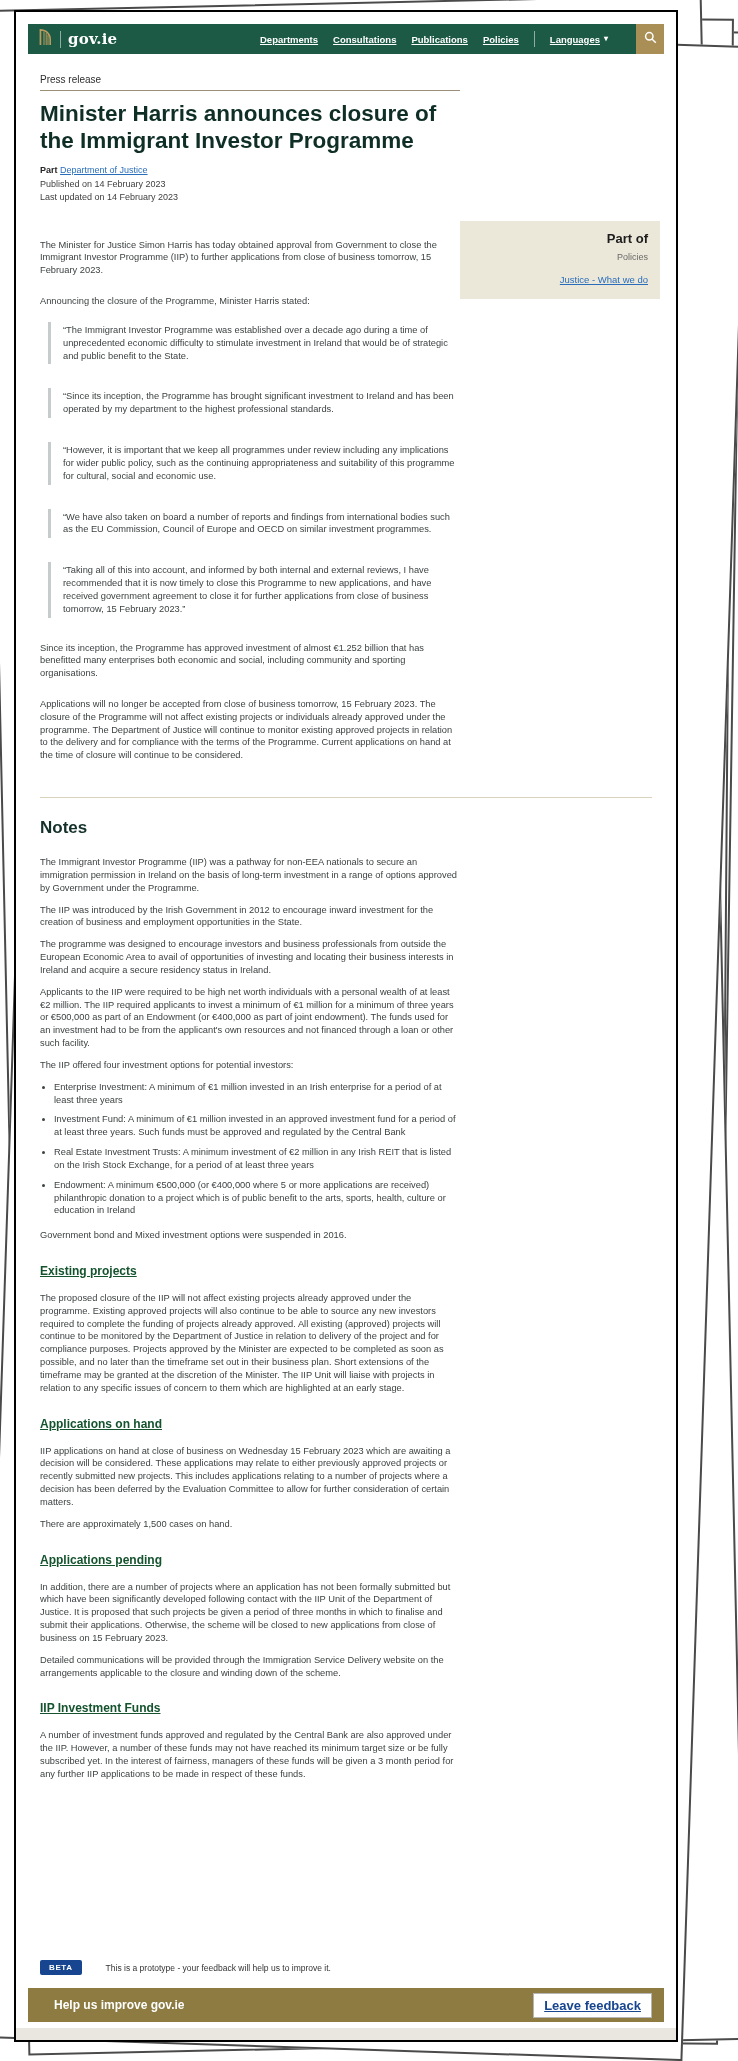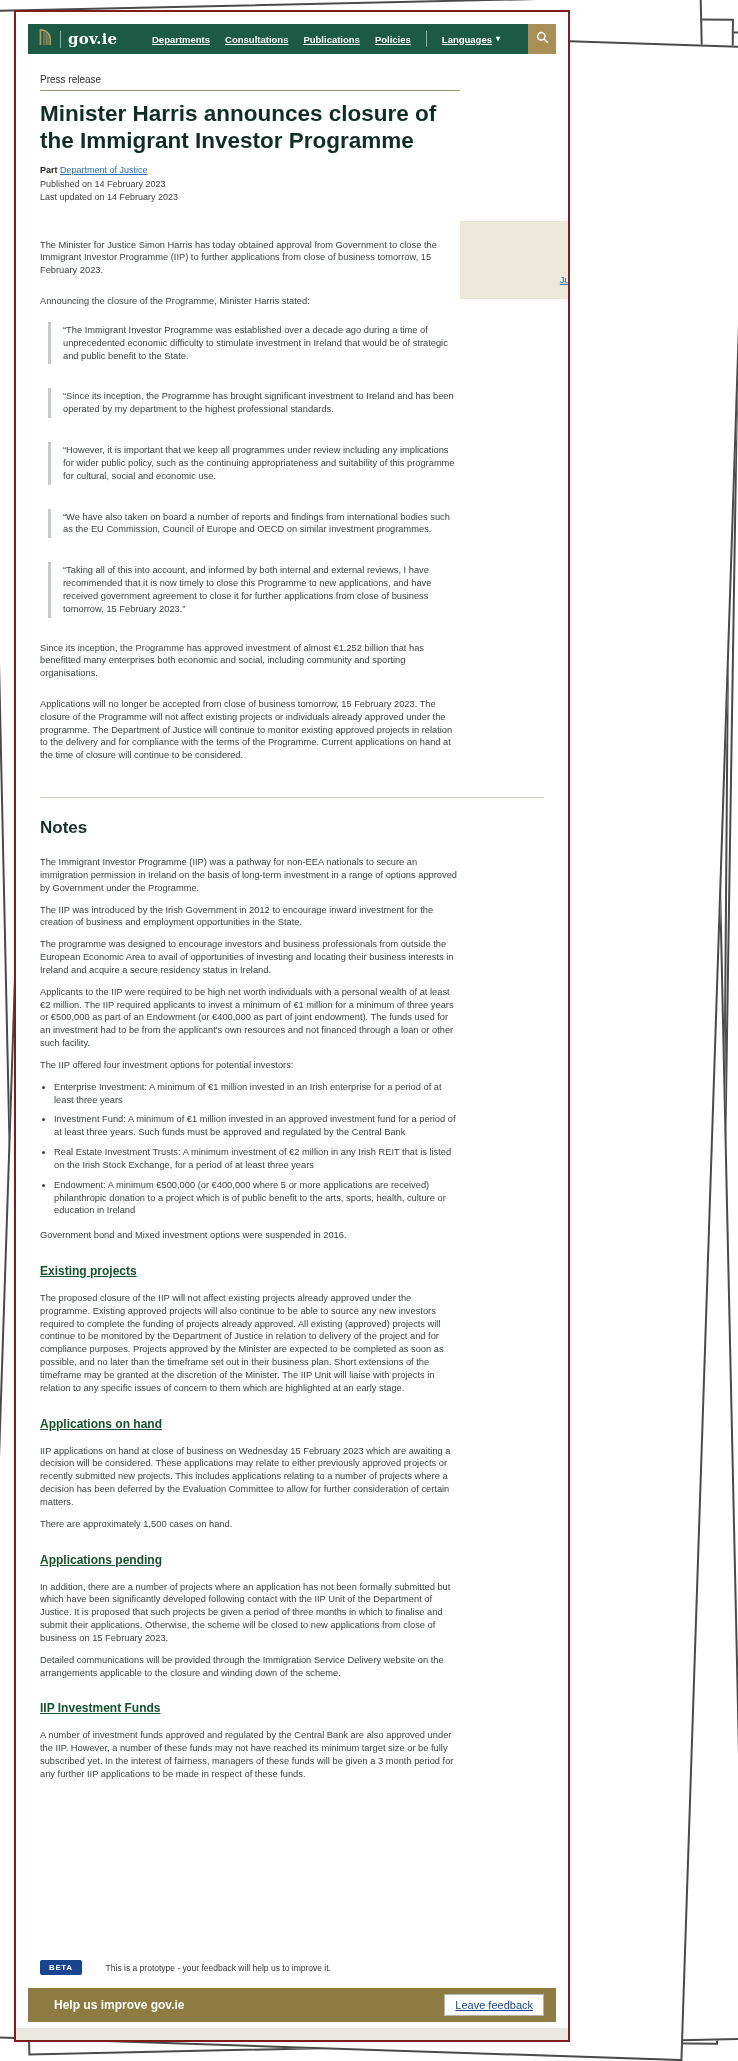--- a/index.html
+++ b/index.html
@@ -8,22 +8,22 @@
     background:#ffffff;font-family:"Liberation Sans",sans-serif;
   }
   
   .sheet{position:absolute;background:#fff;border:2px solid #4a4a4a;z-index:0;}
   #sheet-a{top:26px;left:30px;width:694px;height:2008px;transform:rotate(.9deg);}
   #sheet-b{top:16px;left:24px;width:698px;height:2022px;transform:rotate(.45deg);}
   #sheet-c{top:2px;left:6px;width:714px;height:2042px;transform:rotate(-1.25deg);}
   #sheet-d{top:34px;left:12px;width:700px;height:2012px;transform:rotate(1.9deg);}
 
   .page{
-    position:absolute;top:10px;left:14px;width:556px;height:2032px;z-index:2;
-    background:#fff;border:2px solid #7f1d1d;box-sizing:border-box;
+    position:absolute;top:10px;left:14px;width:664px;height:2032px;z-index:2;
+    background:#fff;border:2px solid #000000;box-sizing:border-box;
     display:flex;flex-direction:column;
   }
 
   
   .topbar{
     margin:12px 12px 0;height:30px;background:#1c5a46;flex:0 0 auto;
     display:flex;align-items:center;padding-left:10px;
   }
   .brand{display:flex;align-items:center;gap:7px;}
   .brand-sep{width:1px;height:17px;background:rgba(255,255,255,.5);}
@@ -66,21 +66,21 @@
   .sub-heading{font-size:12px;font-weight:700;color:#14532d;margin:22px 0 14px;text-decoration:underline;}
 
   
   .beta-row{display:flex;align-items:center;gap:24px;padding:9px 24px;margin-top:auto;flex:0 0 auto;}
   .beta-badge{background:#17458f;color:#fff;font-size:8px;font-weight:700;letter-spacing:.6px;padding:3px 9px;border-radius:2px;}
   .beta-text{font-size:8.5px;color:#333;}
   .footer-bar{margin:4px 12px 0;background:#8d7b41;height:34px;flex:0 0 auto;
     display:flex;align-items:center;padding:0 12px 0 26px;gap:28px;}
   .footer-title{color:#fff;font-weight:700;font-size:12px;}
   .feedback-btn{margin-left:auto;background:#fff;border:1px solid #b5b5b5;padding:4px 10px;
-    font-size:11px;font-weight:400;color:#17458f;text-decoration:underline;cursor:pointer;
+    font-size:13px;font-weight:700;color:#17458f;text-decoration:underline;cursor:pointer;
     font-family:"Liberation Sans",sans-serif;}
   .bottom-strip{height:12px;background:#e9e7e0;margin-top:6px;flex:0 0 auto;}
 </style>
 </head>
 <body>
 
 <div class="sheet" id="sheet-a"></div>
 <div class="sheet" id="sheet-b"></div>
 <div class="sheet" id="sheet-c"></div>
 <div class="sheet" id="sheet-d"></div>

